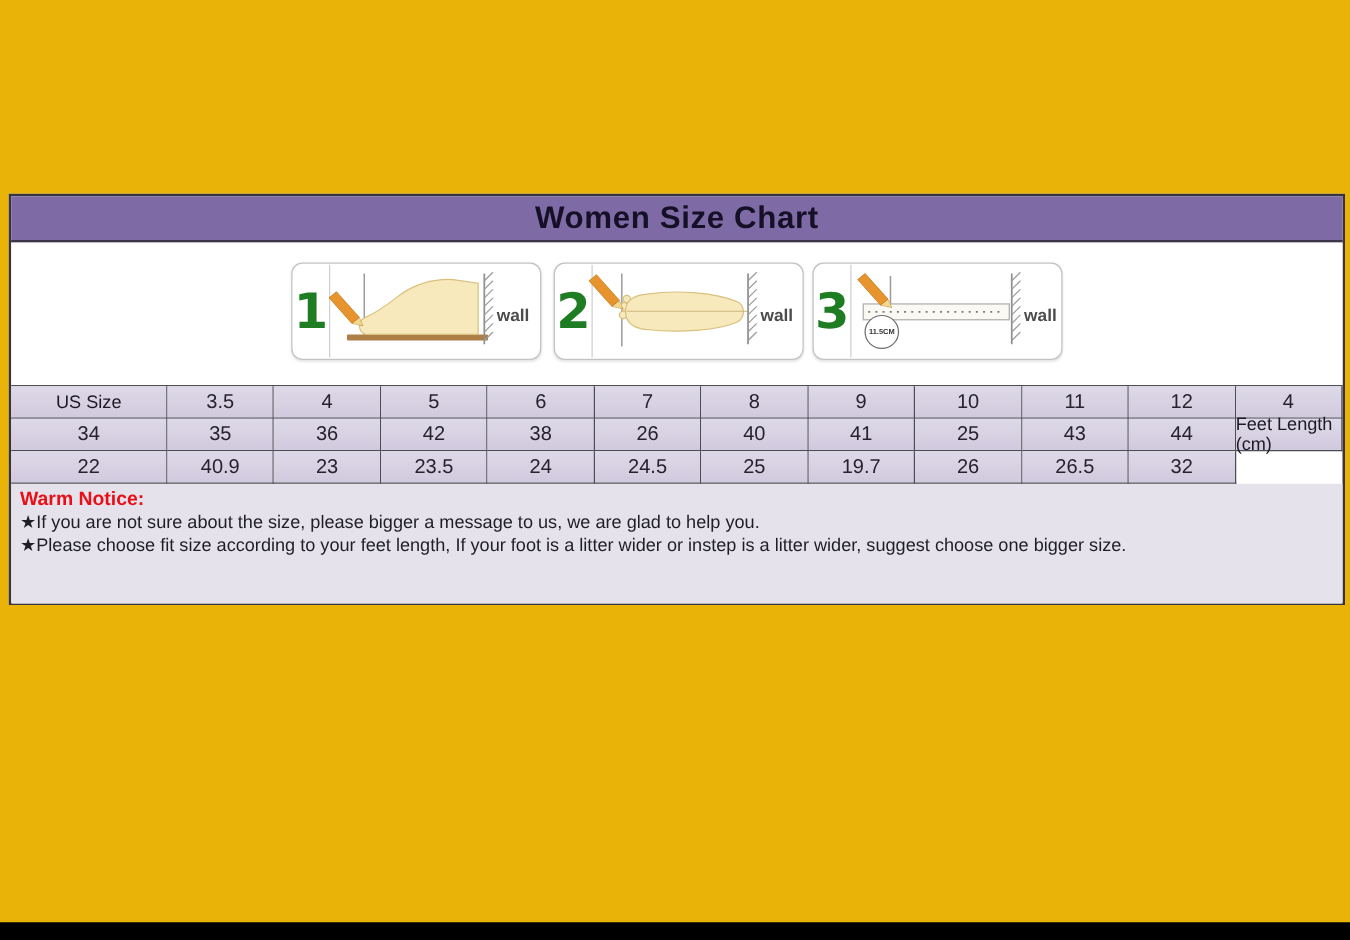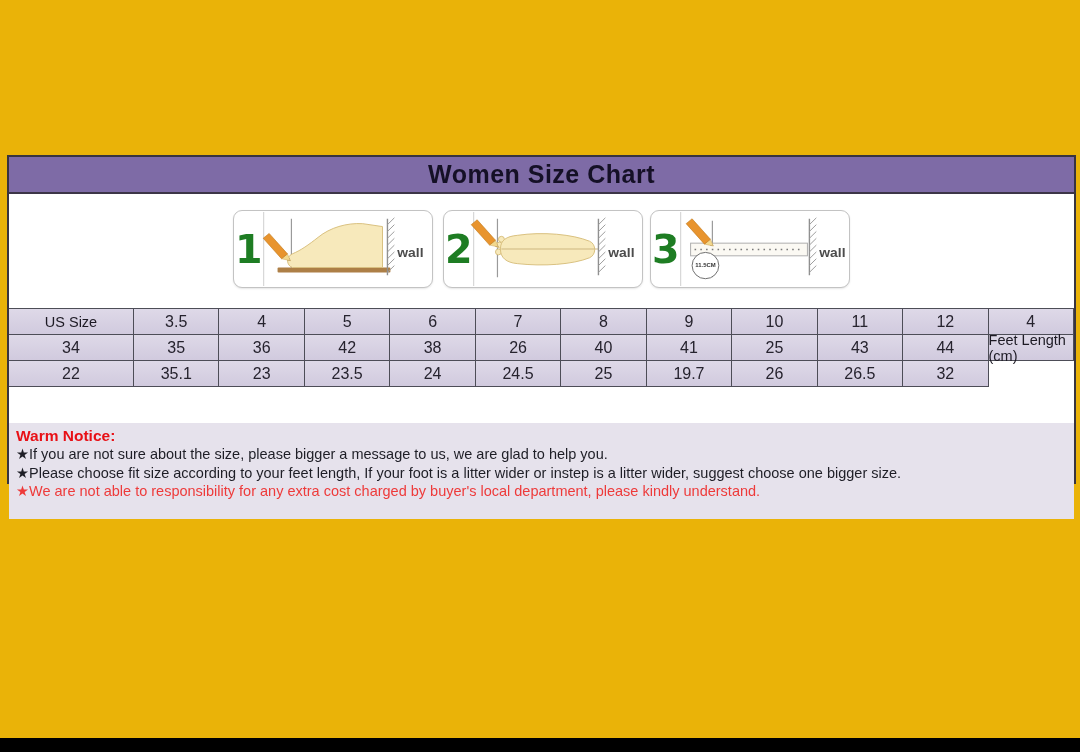--- a/index.html
+++ b/index.html
@@ -17,21 +17,21 @@
   #step1{left:224px}#step2{left:434px}#step3{left:641px}
   .step-box svg{display:block;width:100%;height:100%;}
   .green-num{font-family:"DejaVu Sans",sans-serif;font-weight:bold;font-size:40px;fill:#1e7d23;}
   .wall-text{font-family:"Liberation Sans",sans-serif;font-weight:bold;font-size:14px;fill:#4c4c4c;}
   .cm-text{font-family:"Liberation Sans",sans-serif;font-weight:bold;font-size:6px;fill:#333;}
   .size-table{display:grid;grid-template-columns:125px repeat(11,1fr);border-top:1px solid #4d4d57;}
   .cell{height:26px;box-sizing:border-box;border-right:1px solid #4d4d57;border-bottom:1px solid #4d4d57;
         display:flex;align-items:center;justify-content:center;
         background:linear-gradient(#ded9e8,#d1cade);font-size:16px;color:#26232e;}
   .cell.label{font-weight:normal;font-size:14.5px;color:#1d1a24;}
-  .notice{height:96px;box-sizing:border-box;background:#e6e2ec;padding:3px 7px 0 7px;margin-top:36px;}
+  .notice{height:96px;box-sizing:border-box;background:#e6e2ec;padding:3px 7px 0 7px;}
   .notice-heading{color:#e81016;font-weight:bold;font-size:15.5px;line-height:19px;}
   .notice-line{font-size:14.5px;line-height:18.5px;color:#1e1e26;white-space:nowrap;}
   .notice-line.red{color:#ee3a3a;}
 </style>
 </head>
 <body>
 
 <div class="stage">
   <div class="chart-box">
 
@@ -155,33 +155,32 @@
       <div class="cell">38</div>
       <div class="cell">26</div>
       <div class="cell">40</div>
       <div class="cell">41</div>
       <div class="cell">25</div>
       <div class="cell">43</div>
       <div class="cell">44</div>
 
       <div class="cell label">Feet Length (cm)</div>
       <div class="cell">22</div>
-      <div class="cell">35.1</div>
+      <div class="cell">40.9</div>
       <div class="cell">23</div>
       <div class="cell">23.5</div>
       <div class="cell">24</div>
       <div class="cell">24.5</div>
       <div class="cell">25</div>
       <div class="cell">19.7</div>
       <div class="cell">26</div>
       <div class="cell">26.5</div>
       <div class="cell">32</div>
     </div>
 
     <div class="notice">
       <div class="notice-heading">Warm Notice:</div>
       <div class="notice-line">★If you are not sure about the size, please bigger a message to us, we are glad to help you.</div>
       <div class="notice-line">★Please choose fit size according to your feet length, If your foot is a litter wider or instep is a litter wider, suggest choose one bigger size.</div>
-      <div class="notice-line red">★We are not able to responsibility for any extra cost charged by buyer's local department, please kindly understand.</div>
     </div>
 
   </div>
 </div>
 
 </body></html>

